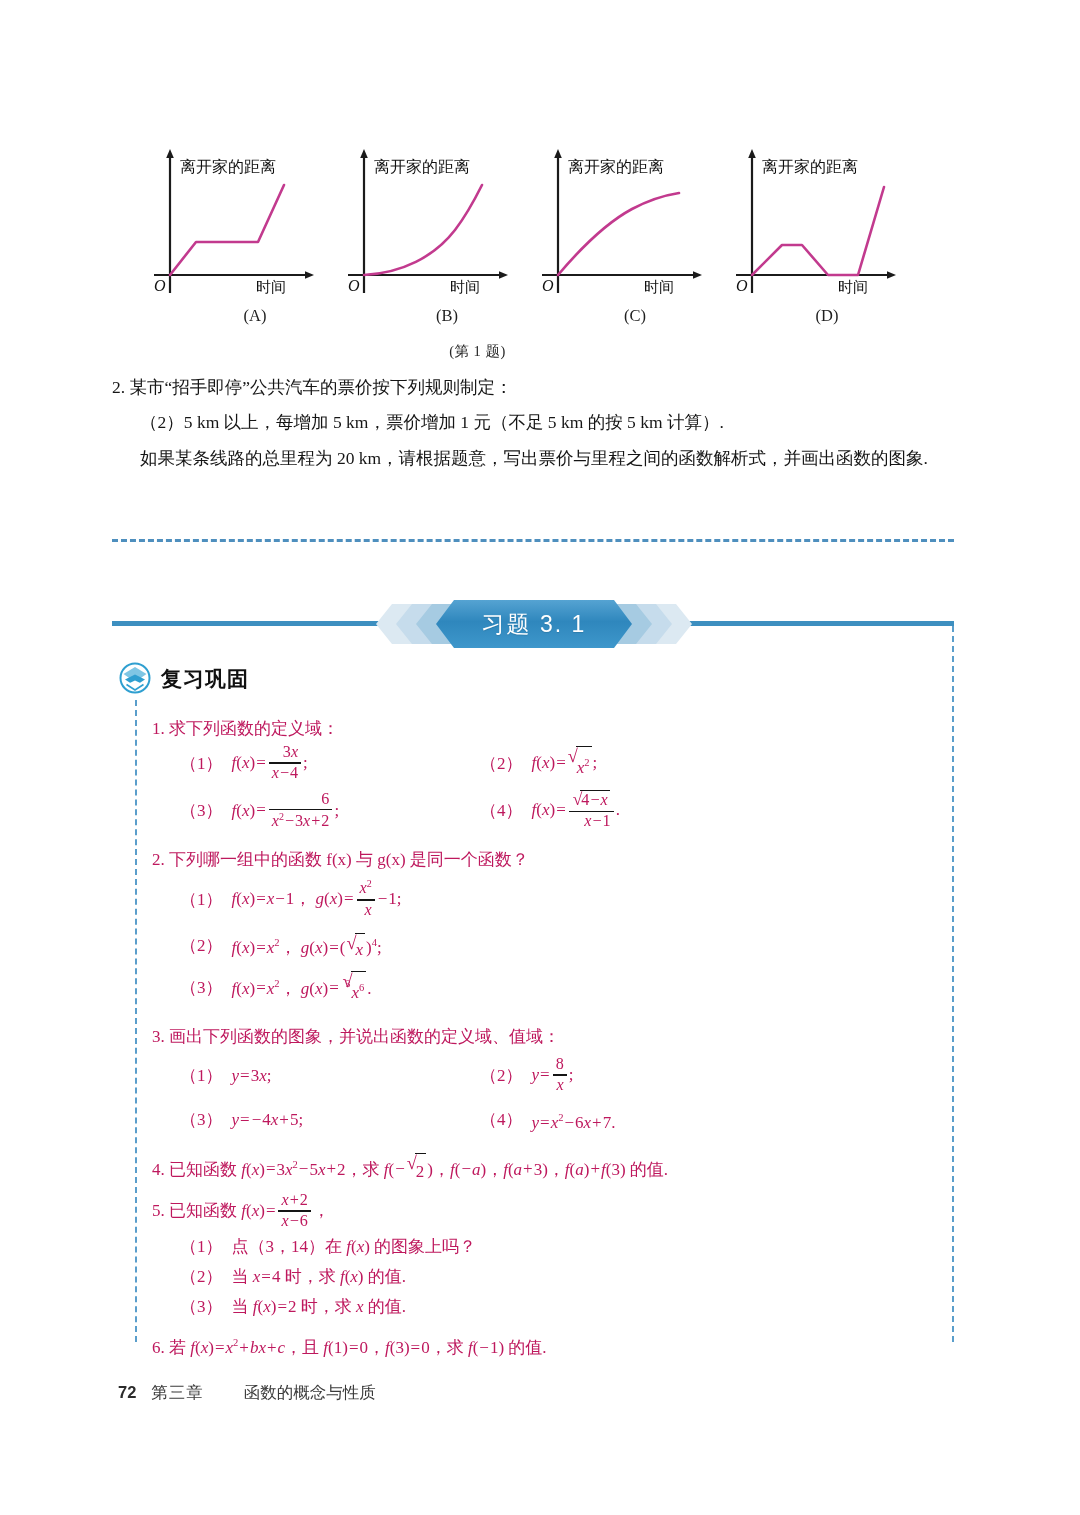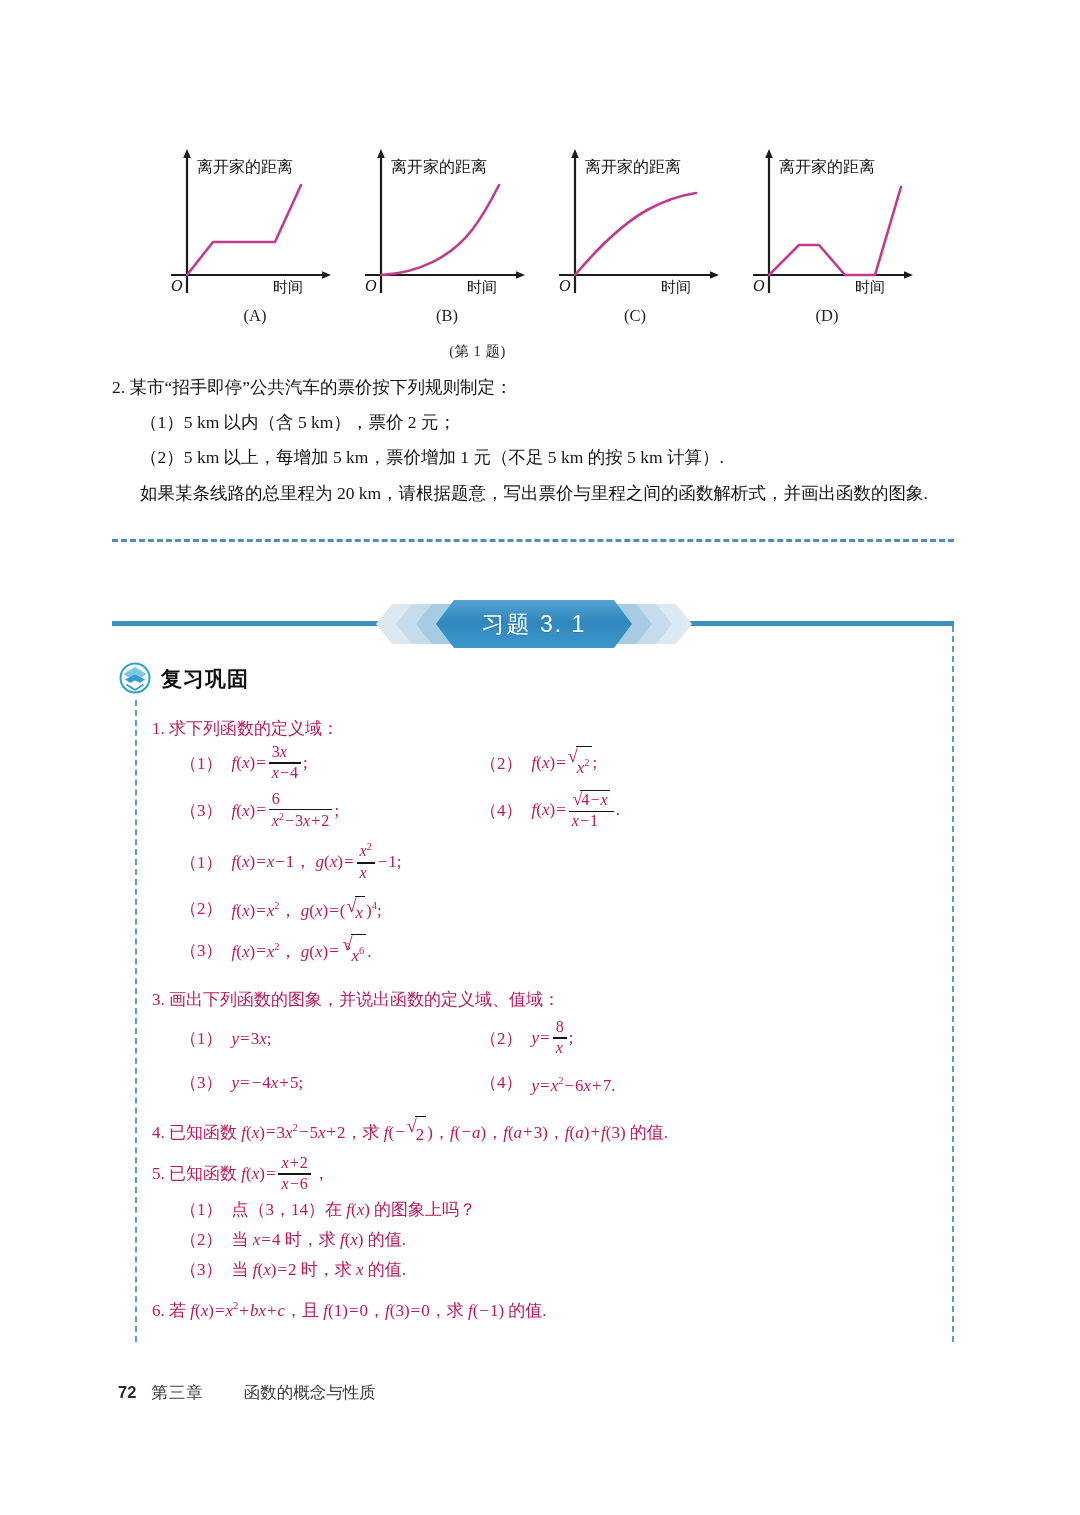--- a/index.html
+++ b/index.html
@@ -12,21 +12,21 @@
     height: 1515px;
     position: relative;
     font-family: "Liberation Serif", "DejaVu Serif", serif;
     color: #1a1a1a;
     overflow: hidden;
   }
 
   
   #figure-row {
     position: absolute;
-    left: 165px;
+    left: 148px;
     top: 145px;
     width: 760px;
     height: 150px;
     display: flex;
     justify-content: space-between;
   }
   .figure-cell {
     width: 178px;
     height: 150px;
     position: relative;
@@ -201,21 +201,21 @@
 
   
   .mi { font-family: "Liberation Serif", "DejaVu Serif", serif; font-style: italic; }
   .mn { font-family: "Liberation Serif", "DejaVu Serif", serif; font-style: normal; }
   .op { padding: 0 1px; }
   sup.expn { font-size: 0.62em; vertical-align: super; font-style: normal; }
 
   .frac {
     display: inline-flex;
     flex-direction: column;
-    align-items: flex-start;
+    align-items: flex-end;
     vertical-align: middle;
     margin: 0 2px;
     position: relative;
     top: -1px;
   }
   .frac .num { line-height: 1.05; padding: 0 3px; font-size: 0.95em; }
   .frac .den { line-height: 1.05; padding: 0 3px; font-size: 0.95em; }
   .frac .bar {
     width: 100%;
     height: 1.3px;
@@ -334,21 +334,20 @@
   <span class="fig-label" style="left:60px;">(A)</span>
   <span class="fig-label" style="left:252px;">(B)</span>
   <span class="fig-label" style="left:440px;">(C)</span>
   <span class="fig-label" style="left:632px;">(D)</span>
 </div>
 
 <div id="fig-caption">(第 1 题)</div>
 
 <div id="problem2">
   <div class="p2-line">2. 某市“招手即停”公共汽车的票价按下列规则制定：</div>
-  <div class="p2-line p2-indent">（1）5 km 以内（含 5 km），票价 2 元；</div>
   <div class="p2-line p2-indent">（2）5 km 以上，每增加 5 km，票价增加 1 元（不足 5 km 的按 5 km 计算）.</div>
   <div class="p2-wrap">如果某条线路的总里程为 20 km，请根据题意，写出票价与里程之间的函数解析式，并画出函数的图象.</div>
 </div>
 
 <div id="divider-dashed"></div>
 
 <div id="banner-zone">
   <div id="banner-rule-left"></div>
   <div id="banner-rule-right"></div>
   <svg id="banner-shape" viewBox="0 0 316 48" preserveAspectRatio="none">
@@ -424,20 +423,21 @@
                   <span class="radicand"><span class="mn">4</span><span class="op">−</span><span class="mi">x</span></span>
                 </span></span>
               <span class="bar"></span>
               <span class="den"><span class="mi">x</span><span class="op">−</span><span class="mn">1</span></span>
             </span>.</span>
       </div>
     </div>
   </div>
 
   <div class="ex-item" style="margin-top:12px;">
+    <div class="ex-stem">2. 下列哪一组中的函数 f(x) 与 g(x) 是同一个函数？</div>
     <div class="ex-subrow" style="margin-top:4px;">
       <div class="ex-sub">
         <span class="sub-num">（1）</span>
         <span><span class="mi">f</span>(<span class="mi">x</span>)<span class="op">=</span><span class="mi">x</span><span class="op">−</span><span class="mn">1</span>，&nbsp;<span class="mi">g</span>(<span class="mi">x</span>)<span class="op">=</span><span class="frac">
               <span class="num"><span class="mi">x</span><sup class="expn">2</sup></span>
               <span class="bar"></span>
               <span class="den"><span class="mi">x</span></span>
             </span><span class="op">−</span><span class="mn">1</span>;</span>
       </div>
     </div>

